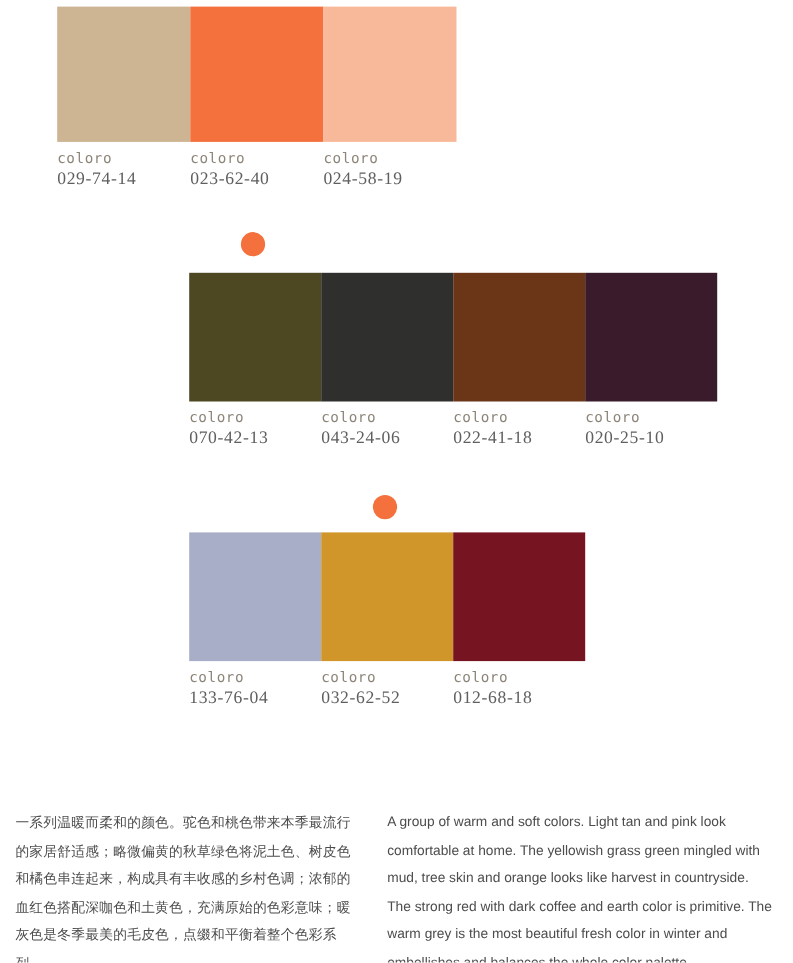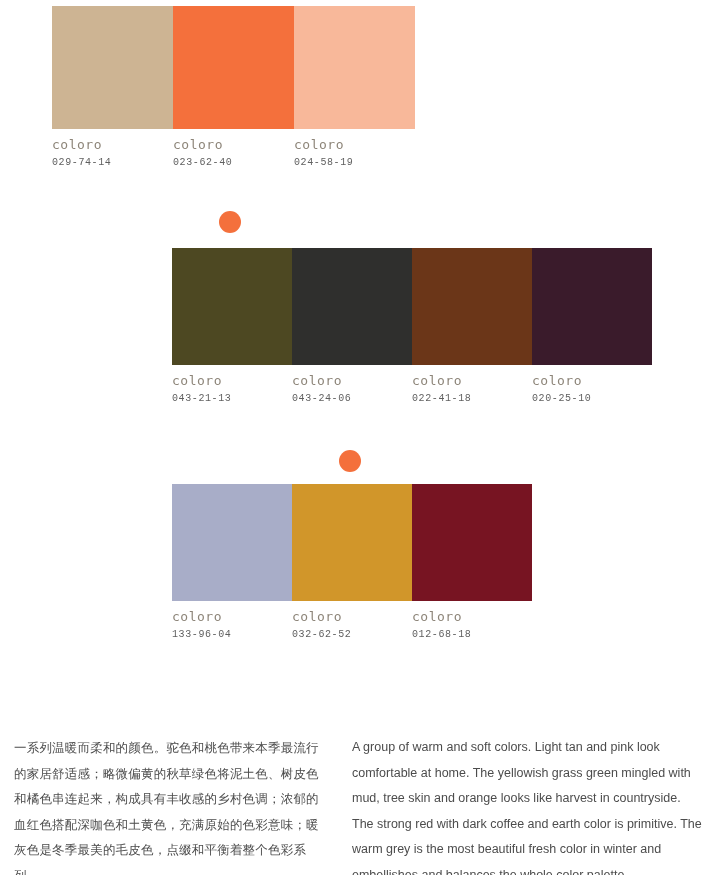--- a/index.html
+++ b/index.html
@@ -36,22 +36,22 @@
     padding-top: 9px;
   }
   .brand {
     font-family: "DejaVu Sans Mono", monospace;
     font-size: 13px;
     letter-spacing: 0.5px;
     color: #8d8579;
     line-height: 14px;
   }
   .code {
-    font-family: Liberation Mono, monospace;
-    font-size: 10px;
+    font-family: Liberation Serif, serif;
+    font-size: 16px;
     letter-spacing: 0.6px;
     color: #5f5f5f;
     line-height: 16px;
     padding-top: 3px;
   }
 
   
   #row1 { left: 52px; top: 6px; }
   #row1 .swatch { width: 121px; }
   #row1 .chip { height: 123px; }
@@ -125,21 +125,21 @@
     </div>
   </div>
 
   <div class="dot" id="dot1" style="background:#f4703c"></div>
 
   <div class="row" id="row2">
     <div class="swatch">
       <div class="chip" style="background:#4d4822"></div>
       <div class="labels">
         <div class="brand">coloro</div>
-        <div class="code">043-21-13</div>
+        <div class="code">070-42-13</div>
       </div>
     </div>
     <div class="swatch">
       <div class="chip" style="background:#2f2f2d"></div>
       <div class="labels">
         <div class="brand">coloro</div>
         <div class="code">043-24-06</div>
       </div>
     </div>
     <div class="swatch">
@@ -158,21 +158,21 @@
     </div>
   </div>
 
   <div class="dot" id="dot2" style="background:#f4703c"></div>
 
   <div class="row" id="row3">
     <div class="swatch">
       <div class="chip" style="background:#a8adc8"></div>
       <div class="labels">
         <div class="brand">coloro</div>
-        <div class="code">133-96-04</div>
+        <div class="code">133-76-04</div>
       </div>
     </div>
     <div class="swatch">
       <div class="chip" style="background:#d1962a"></div>
       <div class="labels">
         <div class="brand">coloro</div>
         <div class="code">032-62-52</div>
       </div>
     </div>
     <div class="swatch">

